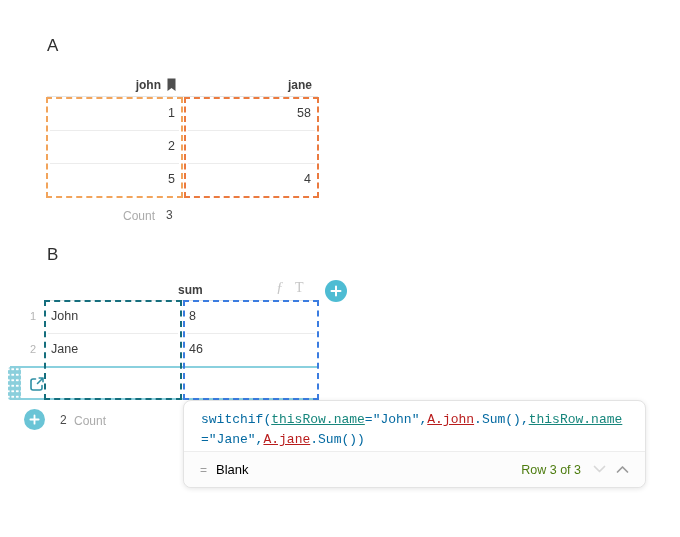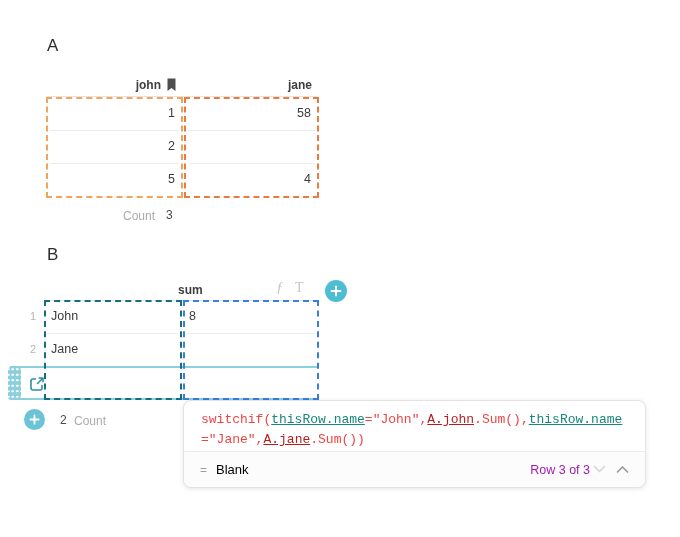--- a/index.html
+++ b/index.html
@@ -49,31 +49,31 @@
 
   .popup {
     left:183px; top:400px; width:463px; height:88px; background:#ffffff;
     border:1px solid #e3e3e3; border-radius:8px; z-index:5;
     box-shadow:0 1px 5px rgba(0,0,0,0.10);
   }
   .formula-area {
     padding:9px 16px 4px 17px;
     font-family:"Liberation Mono", monospace; font-size:13px; line-height:20px; color:#3d3d3d;
   }
-  .seg-plain { color:#ef4444; }
+  .seg-plain { color:#0369a1; }
   .seg-ref-row { color:#17867c; text-decoration:underline; }
   .seg-ref-col { color:#b91c1c; text-decoration:underline; }
   .result-bar {
     position:absolute; left:0; right:0; bottom:0; height:36px;
     border-top:1px solid #ededed; background:#fcfcfc; border-radius:0 0 8px 8px;
     display:flex; align-items:center; padding:0 16px;
   }
   .result-eq { color:#9e9e9e; font-size:12px; margin-right:9px; }
   .result-val { color:#000000; font-size:13px; }
-  .row-indicator { margin-left:auto; color:#a21caf; font-size:12.5px; margin-right:3px; }
+  .row-indicator { margin-left:auto; color:#4d7c0f; font-size:12.5px; margin-right:12px; }
   .chev { display:flex; align-items:center; cursor:pointer; }
   .chev + .chev { margin-left:10px; }
 </style>
 </head>
 <body>
 
 <div class="stage">
 
   <div class="abs section-label" style="left:47px; top:36px;">A</div>
 
@@ -131,20 +131,21 @@
 
   <div class="abs sep" style="left:48px; top:333px; width:130px;"></div>
   <div class="abs sep" style="left:187px; top:333px; width:128px;"></div>
 
   <div class="abs rownum" style="left:22px; top:300px; width:14px;">1</div>
   <div class="abs rownum" style="left:22px; top:333px; width:14px;">2</div>
 
   <div class="abs cell" style="left:51px; top:300px; width:120px;">John</div>
   <div class="abs cell" style="left:51px; top:333px; width:120px;">Jane</div>
   <div class="abs cell" style="left:189px; top:300px; width:118px;">8</div>
+  <div class="abs cell" style="left:189px; top:333px; width:118px;">46</div>
 
   <div class="abs row-tab" style="left:8px; top:367px;"></div>
   <div class="abs" style="left:27px; top:374px; z-index:3; cursor:pointer;">
     <svg width="20" height="20" viewBox="0 0 20 20">
       <path d="M8.5 5 H6 C4.9 5 4 5.9 4 7 V14 C4 15.1 4.9 16 6 16 H13 C14.1 16 15 15.1 15 14 V11.5" fill="none" stroke="#2e8fa4" stroke-width="1.6" stroke-linecap="round"></path>
       <path d="M10.5 9.5 L15.8 4.2 M12.2 4 H16 V7.8" fill="none" stroke="#2e8fa4" stroke-width="1.6" stroke-linecap="round" stroke-linejoin="round"></path>
     </svg>
   </div>
 
   <div class="abs plus-btn plus-bottom" style="left:24px; top:409px;">

